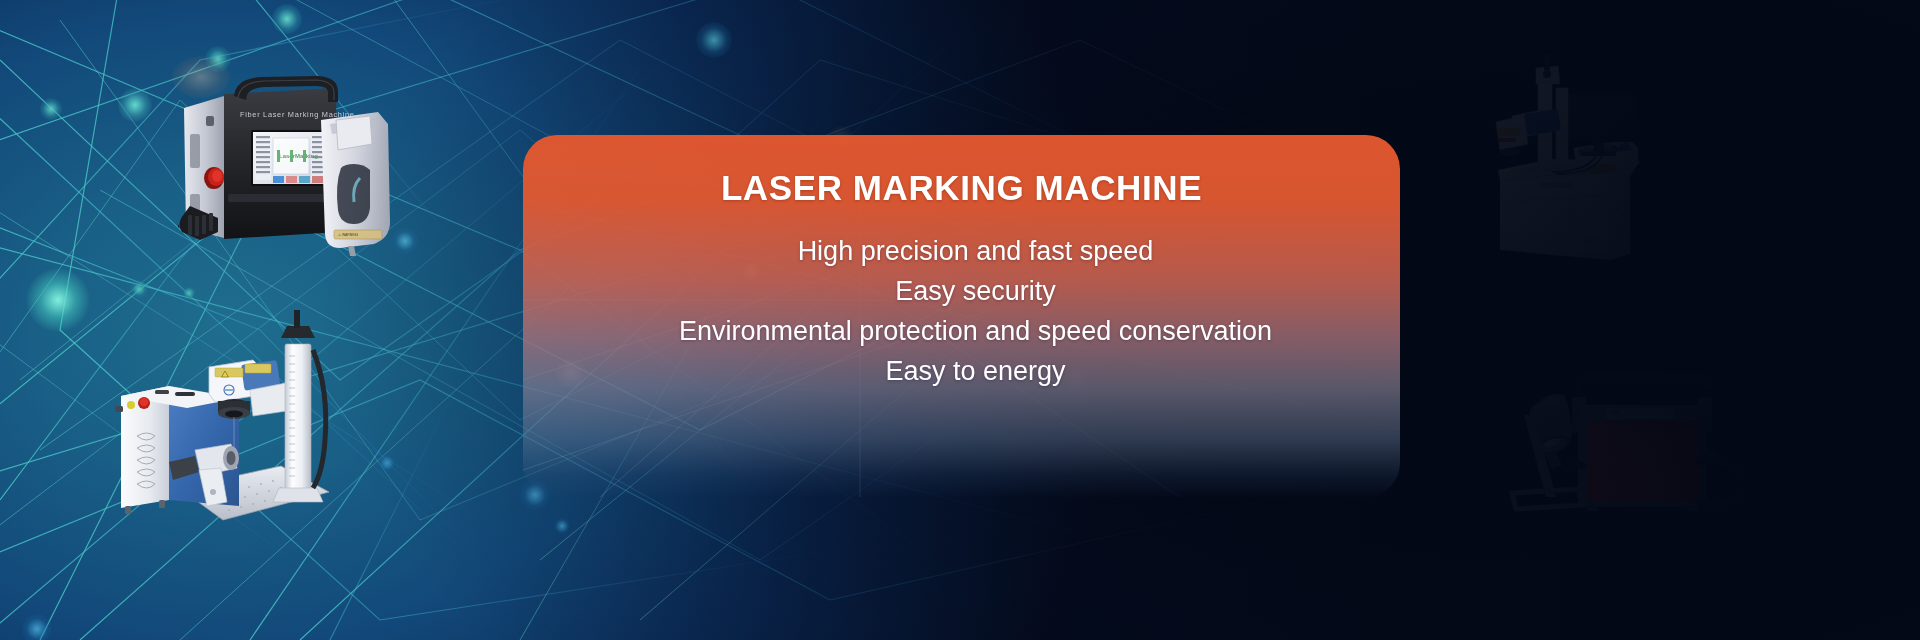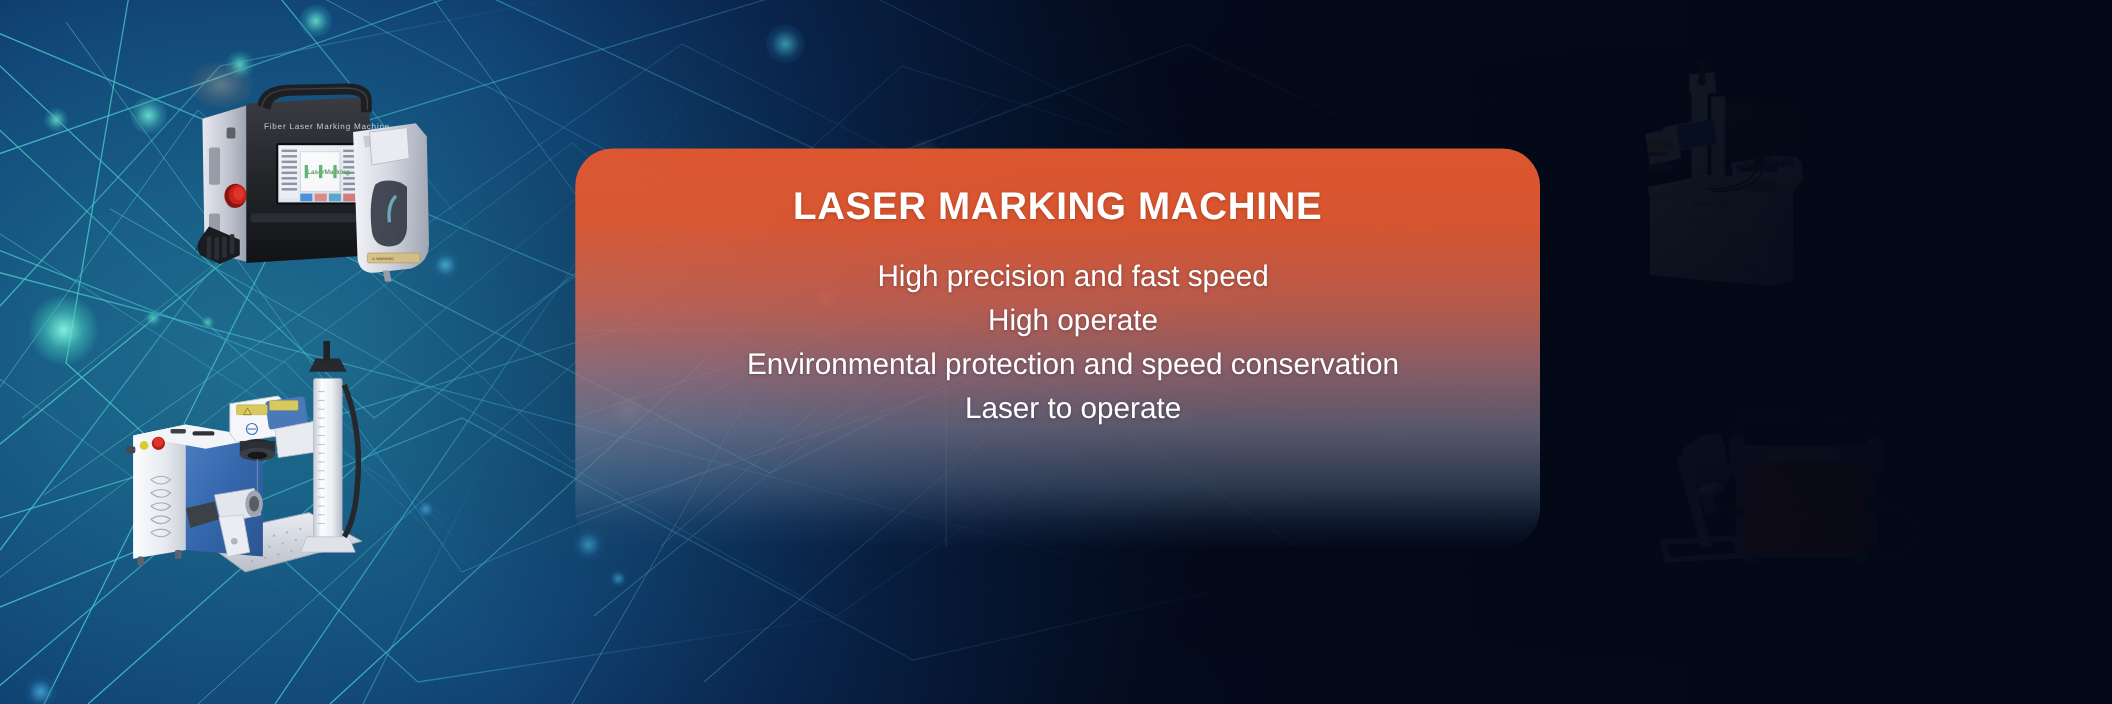--- a/index.html
+++ b/index.html
@@ -566,20 +566,20 @@
     </svg>
   </div>
 
   <div class="bg-vignette"></div>
 
   <div id="card">
     <div id="card-inner">
       <h1 id="card-title">LASER MARKING MACHINE</h1>
       <div id="card-lines">
         <div class="card-line">High precision and fast speed</div>
-        <div class="card-line">High operate</div>
+        <div class="card-line">Easy security</div>
         <div class="card-line">Environmental protection and speed conservation</div>
-        <div class="card-line">Laser to operate</div>
+        <div class="card-line">Easy to energy</div>
       </div>
     </div>
   </div>
 
 </div>
 
 </body></html>

